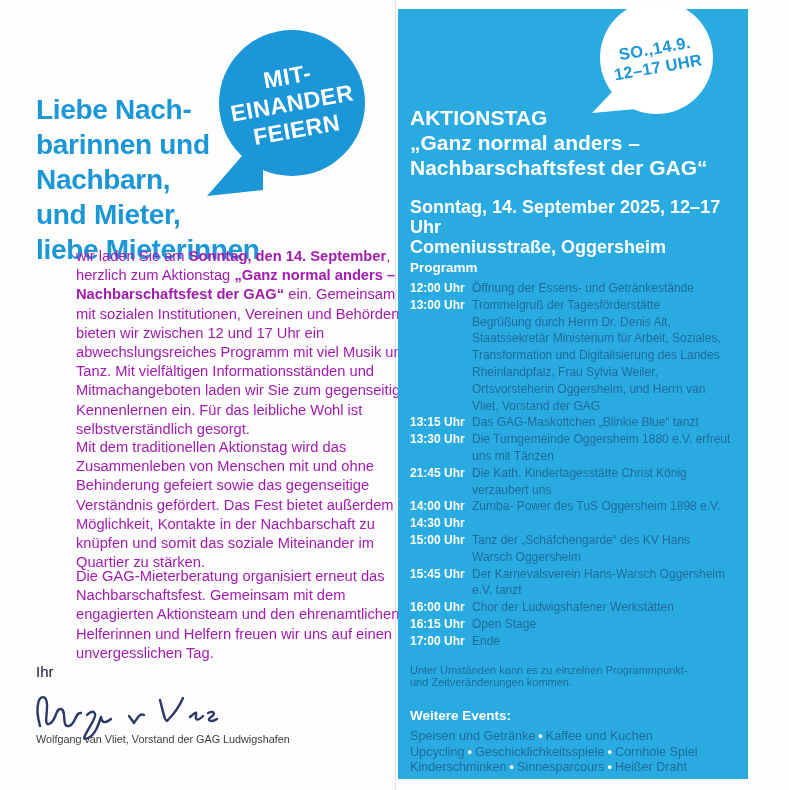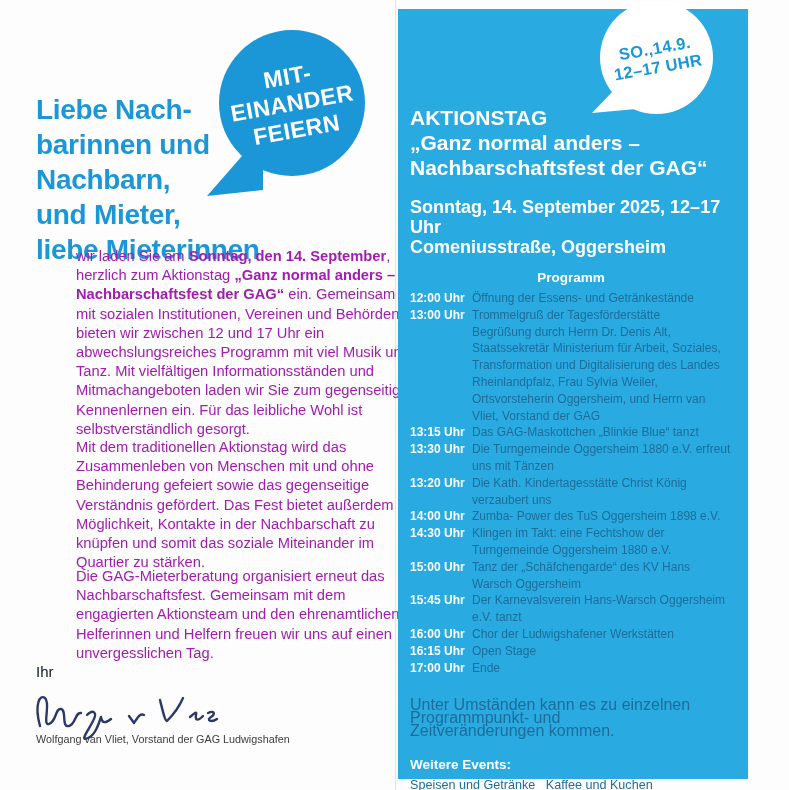--- a/index.html
+++ b/index.html
@@ -43,27 +43,27 @@
     display:flex; align-items:center; justify-content:center; z-index:2;
   }
   .badge-tail { position:absolute; left:-12px; top:66px; }
   .badge-text {
     transform:rotate(-10deg); text-align:center;
     color:#1b96d6; font-size:16.5px; line-height:19px; font-weight:700; letter-spacing:0.3px;
   }
 
   .panel-title { margin-top:96px; color:#fff; font-size:21px; line-height:25px; font-weight:700; }
   .panel-subtitle { margin-top:17px; color:#fff; font-size:18px; line-height:20px; font-weight:700; }
-  .program-heading { margin-top:13px; color:#fff; font-size:13.5px; font-weight:700; margin-bottom:5px;text-align:center; }
+  .program-heading { margin-top:3px; color:#fff; font-size:13.5px; font-weight:700; margin-bottom:5px; }
 
   .program-row { display:flex; font-size:12px; line-height:16.8px; }
   .program-time { flex:0 0 62px; color:#fff; font-weight:700; }
   .program-text { color:#1e6c99; }
 
-  .note { margin-top:23px; width:88%; color:#1e6c99; font-size:16px; line-height:12.8px; }
+  .note { margin-top:14px; width:88%; color:#1e6c99; font-size:11px; line-height:12.8px; }
   .events-heading { margin-top:19px; color:#fff; font-size:13.5px; font-weight:700; }
   .events-lines { margin-top:6px; color:#1e6c99; font-size:12.6px; line-height:15.6px; }
   .dot { color:#ffffff; font-weight:700; padding:0 3px; }
 </style>
 </head>
 <body>
 
 <div class="page">
   <div class="seam"></div>
 
@@ -142,30 +142,29 @@
           </div>
         <div class="program-row">
             <span class="program-time">13:15 Uhr</span>
             <span class="program-text">Das GAG-Maskottchen „Blinkie Blue“ tanzt</span>
           </div>
         <div class="program-row">
             <span class="program-time">13:30 Uhr</span>
             <span class="program-text">Die Turngemeinde Oggersheim 1880 e.V. erfreut uns mit Tänzen</span>
           </div>
         <div class="program-row">
-            <span class="program-time">13:20 Uhr</span>
+            <span class="program-time">21:45 Uhr</span>
             <span class="program-text">Die Kath. Kindertagesstätte Christ König verzaubert uns</span>
           </div>
         <div class="program-row">
             <span class="program-time">14:00 Uhr</span>
             <span class="program-text">Zumba- Power des TuS Oggersheim 1898 e.V.</span>
           </div>
         <div class="program-row">
             <span class="program-time">14:30 Uhr</span>
-            <span class="program-text">Klingen im Takt: eine Fechtshow der Turngemeinde Oggersheim 1880 e.V.</span>
           </div>
         <div class="program-row">
             <span class="program-time">15:00 Uhr</span>
             <span class="program-text">Tanz der „Schäfchengarde“ des KV Hans Warsch Oggersheim</span>
           </div>
         <div class="program-row">
             <span class="program-time">15:45 Uhr</span>
             <span class="program-text">Der Karnevalsverein Hans-Warsch Oggersheim e.V. tanzt</span>
           </div>
         <div class="program-row">

